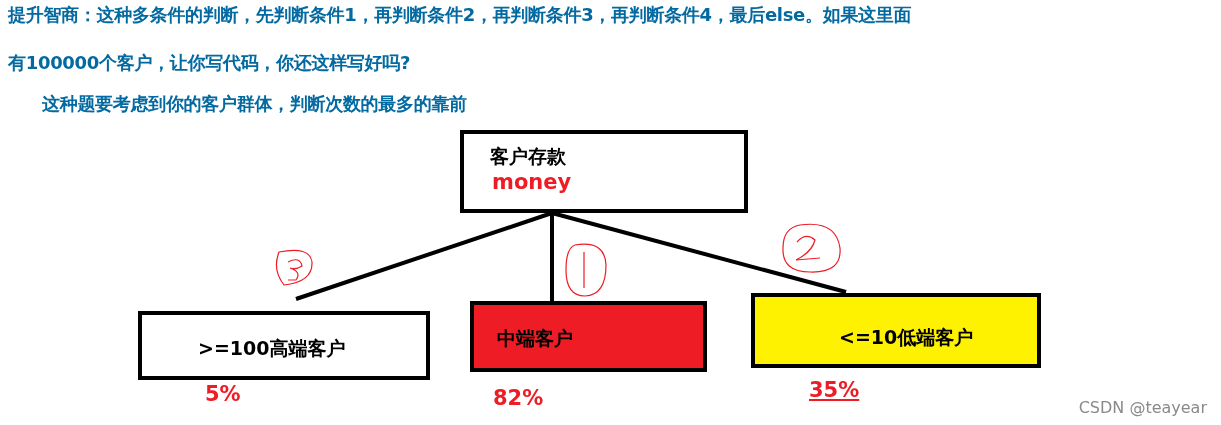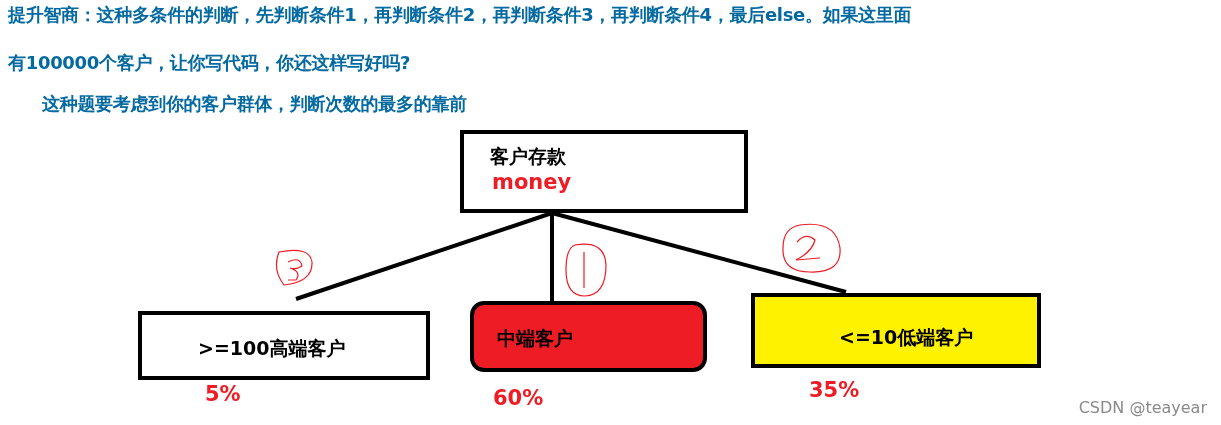--- a/index.html
+++ b/index.html
@@ -41,23 +41,23 @@
 <div class="box" style="left:460px; top:130px; width:288px; height:83px; background:#fff;">
   <div class="boxtext" style="left:26px; top:10px;">客户存款</div>
   <div class="boxtext" style="left:28px; top:36px; color:#ee1c24; font-size:21px;">money</div>
 </div>
 
 <div class="box" style="left:138px; top:299px; width:292px; height:69px; background:#ffffff;margin-top:12px;">
   <div class="boxtext" style="left:56px; top:21px;">&gt;=100高端客户</div>
 </div>
 <div class="pct" style="left:205px; top:382px;">5%</div>
 
-<div class="box" style="left:470px; top:301px; width:237px; height:71px; background:#ee1c24;border-radius:14px;">
+<div class="box" style="left:470px; top:301px; width:237px; height:71px; background:#ee1c24;">
   <div class="boxtext" style="left:23px; top:21px;">中端客户</div>
 </div>
-<div class="pct" style="left:493px; top:386px;">60%</div>
+<div class="pct" style="left:493px; top:386px;">82%</div>
 
 <div class="box" style="left:751px; top:293px; width:290px; height:75px; background:#fff200;text-align:right;">
   <div class="boxtext" style="left:84px; top:28px;">&lt;=10低端客户</div>
 </div>
-<div class="pct" style="left:809px; top:378px;">35%</div>
+<div class="pct" style="left:809px; top:378px;text-decoration:underline;">35%</div>
 
 <div class="wm">CSDN @teayear</div>
 
 </body></html>

